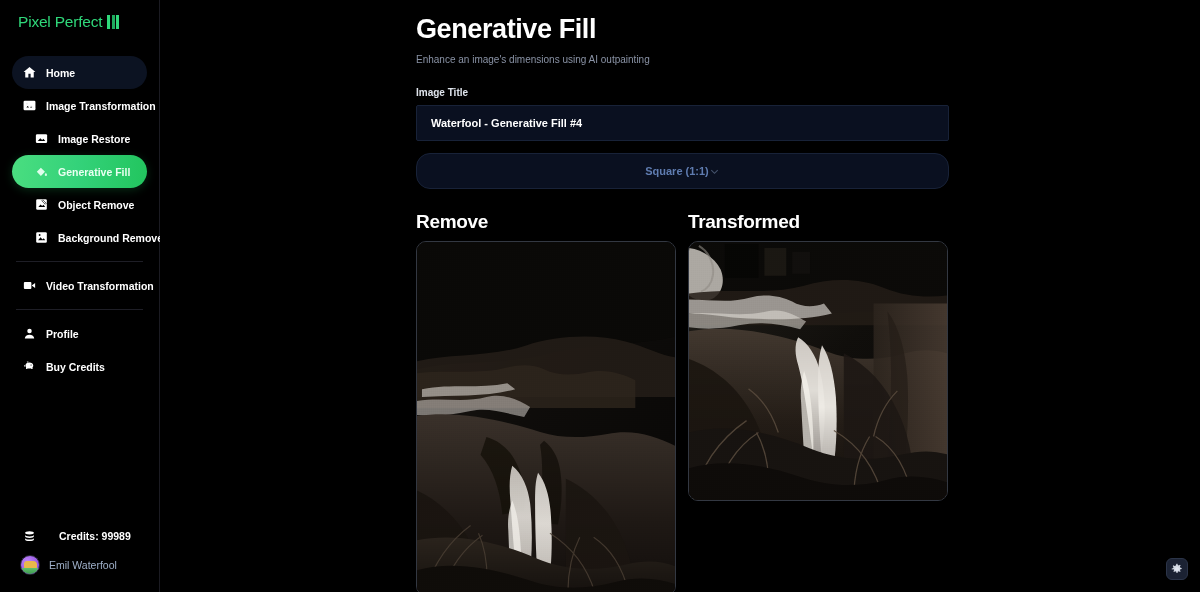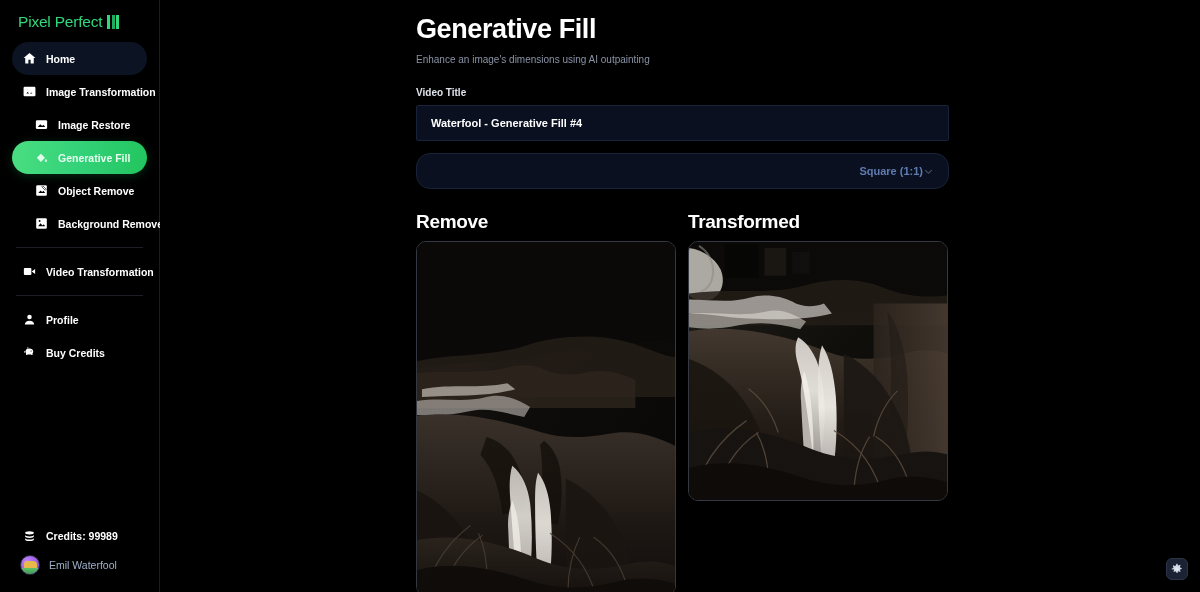--- a/index.html
+++ b/index.html
@@ -35,36 +35,36 @@
   .logo-bars i:nth-child(3) { background: #2fd87a; }
 
   .nav { margin-top: 6px; display: flex; flex-direction: column; }
   .nav-item {
     display: flex; align-items: center; gap: 9px;
     height: 33px; padding: 0 10px; border-radius: 17px;
     color: #ffffff; font-size: 10.5px; font-weight: bold;
     white-space: nowrap; cursor: pointer; position: relative;
   }
   .nav-item .label { flex: 1; }
-  .nav-item.home { background: #0c1322; margin-top: 2px; }
+  .nav-item.home { background: #0c1322; margin-top: 16px; }
   .nav-item.group { font-weight: bold; padding-right: 6px; }
   .nav-item.sub { padding-left: 22px; font-weight: bold; }
   .nav-item.active {
     background: linear-gradient(95deg, #4ade80 0%, #34d27a 48%, #22c55e 100%);
     color: #eafff2;
     box-shadow: 0 2px 10px rgba(34,197,94,0.22);
   }
   .nav-icon { width: 15px; height: 15px; display: inline-flex; align-items: center; justify-content: center; flex: 0 0 15px; }
   .nav-icon svg { width: 15px; height: 15px; display: block; }
   .chev { width: 9px; height: 9px; flex: 0 0 9px; opacity: .85; }
   .divider { height: 1px; background: #1e1e26; margin: 7px 4px; }
 
   .sidebar-footer { margin-top: auto; padding-bottom: 12px; }
   .credits-row {
-    display: flex; align-items: center; gap: 9px;
+    display: flex; align-items: center; gap: 22px;
     padding: 0 10px; height: 28px;
     color: #ffffff; font-size: 10.5px; font-weight: bold; white-space: nowrap;
   }
   .user-row {
     display: flex; align-items: center; gap: 9px;
     padding: 0 8px; height: 30px; white-space: nowrap;
   }
   .avatar {
     width: 20px; height: 20px; border-radius: 50%;
     background: radial-gradient(circle at 35% 30%, #c084fc 0%, #9b5de5 55%, #7e3ff2 100%);
@@ -96,21 +96,21 @@
   .field-label { margin-top: 22px; font-size: 10px; color: #dfe4ec; font-weight: bold; }
   .text-input {
     margin-top: 7px; width: 533px; height: 36px;
     background: #0a1020; border: 1px solid #182238; border-radius: 2px;
     color: #ffffff; font-size: 11px; font-weight: bold;
     padding: 0 14px; font-family: "Liberation Sans", sans-serif; outline: none;
   }
   .select-box {
     margin-top: 12px; width: 533px; height: 36px;
     background: #0a1020; border: 1px solid #182238; border-radius: 14px;
-    display: flex; align-items: center; justify-content: flex-end;
+    display: flex; align-items: center; justify-content: center;
     padding: 0 14px; cursor: pointer;
   }
   .select-value { color: #5f7cb0; font-size: 11px; font-weight: bold; }
   .select-chev { width: 11px; height: 11px; opacity: .6; }
 
   .compare { display: flex; gap: 12px; margin-top: 22px; }
   .pane { width: 260px; }
   .pane-title { font-size: 19px; font-weight: bold; color: #ffffff; letter-spacing: -0.3px; }
   .pane-frame {
     margin-top: 8px; border: 1px solid #333842; border-radius: 10px;
@@ -280,21 +280,21 @@
     </div>
 
   </aside>
 
   <main class="main">
     <div class="main-inner">
 
       <h1 class="page-title">Generative Fill</h1>
       <p class="page-sub">Enhance an image's dimensions using AI outpainting</p>
 
-      <div class="field-label">Video Title</div>
+      <div class="field-label">Image Title</div>
       <input class="text-input" type="text" value="Waterfool - Generative Fill #4" style="">
 
       <div class="select-box">
         <span class="select-value">Square (1:1)</span>
         <svg class="select-chev" viewBox="0 0 24 24" fill="none" stroke="#6b7f9e" stroke-width="2.4">
             <path d="M5 9l7 7 7-7"></path>
           </svg>
       </div>
 
       <div class="compare">

